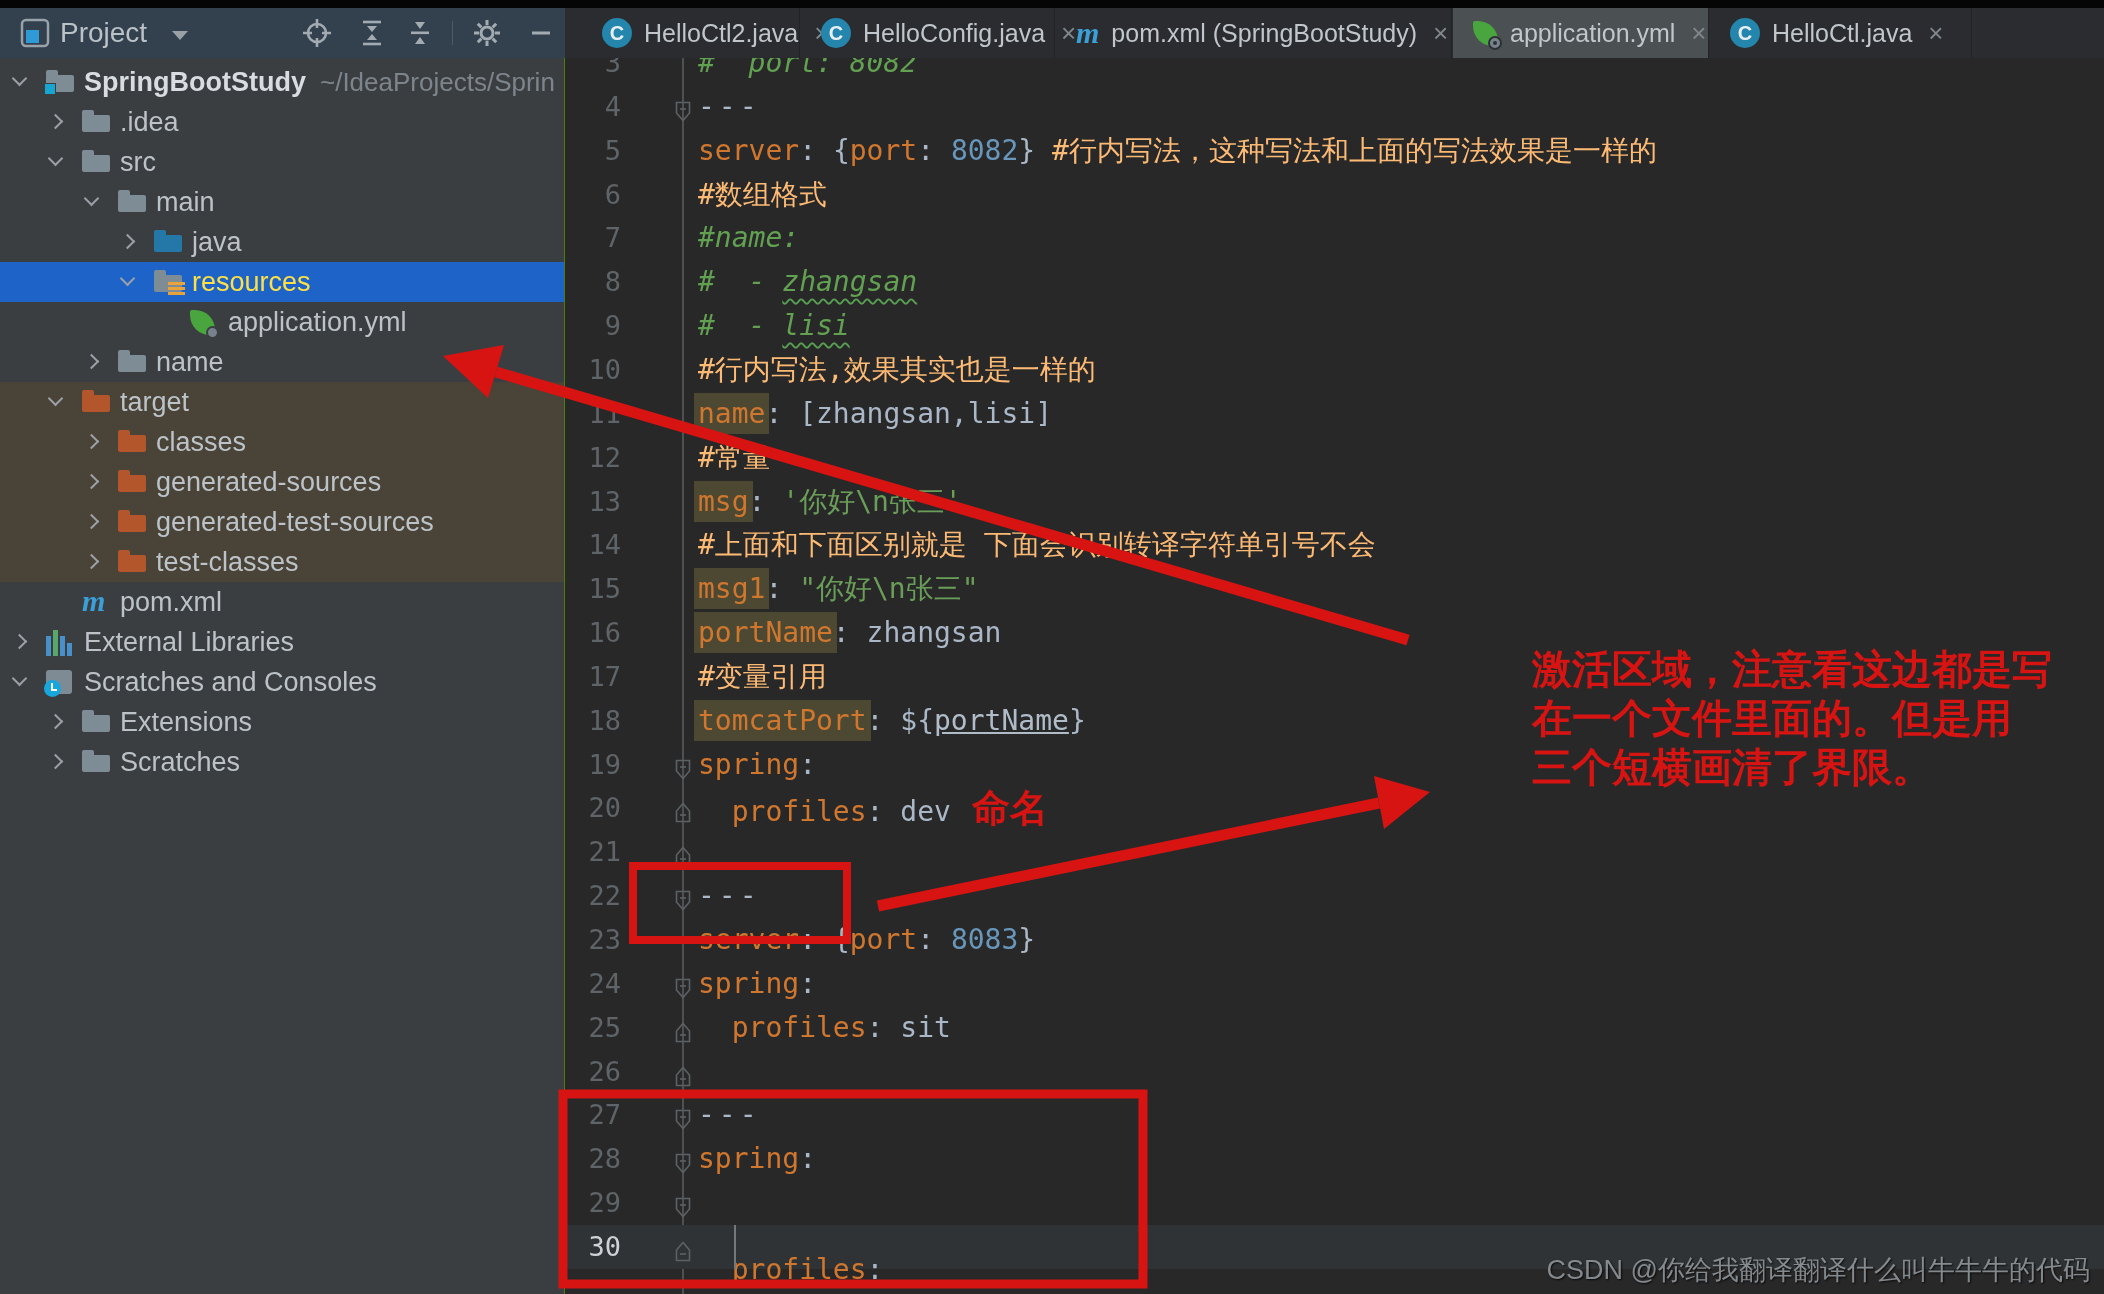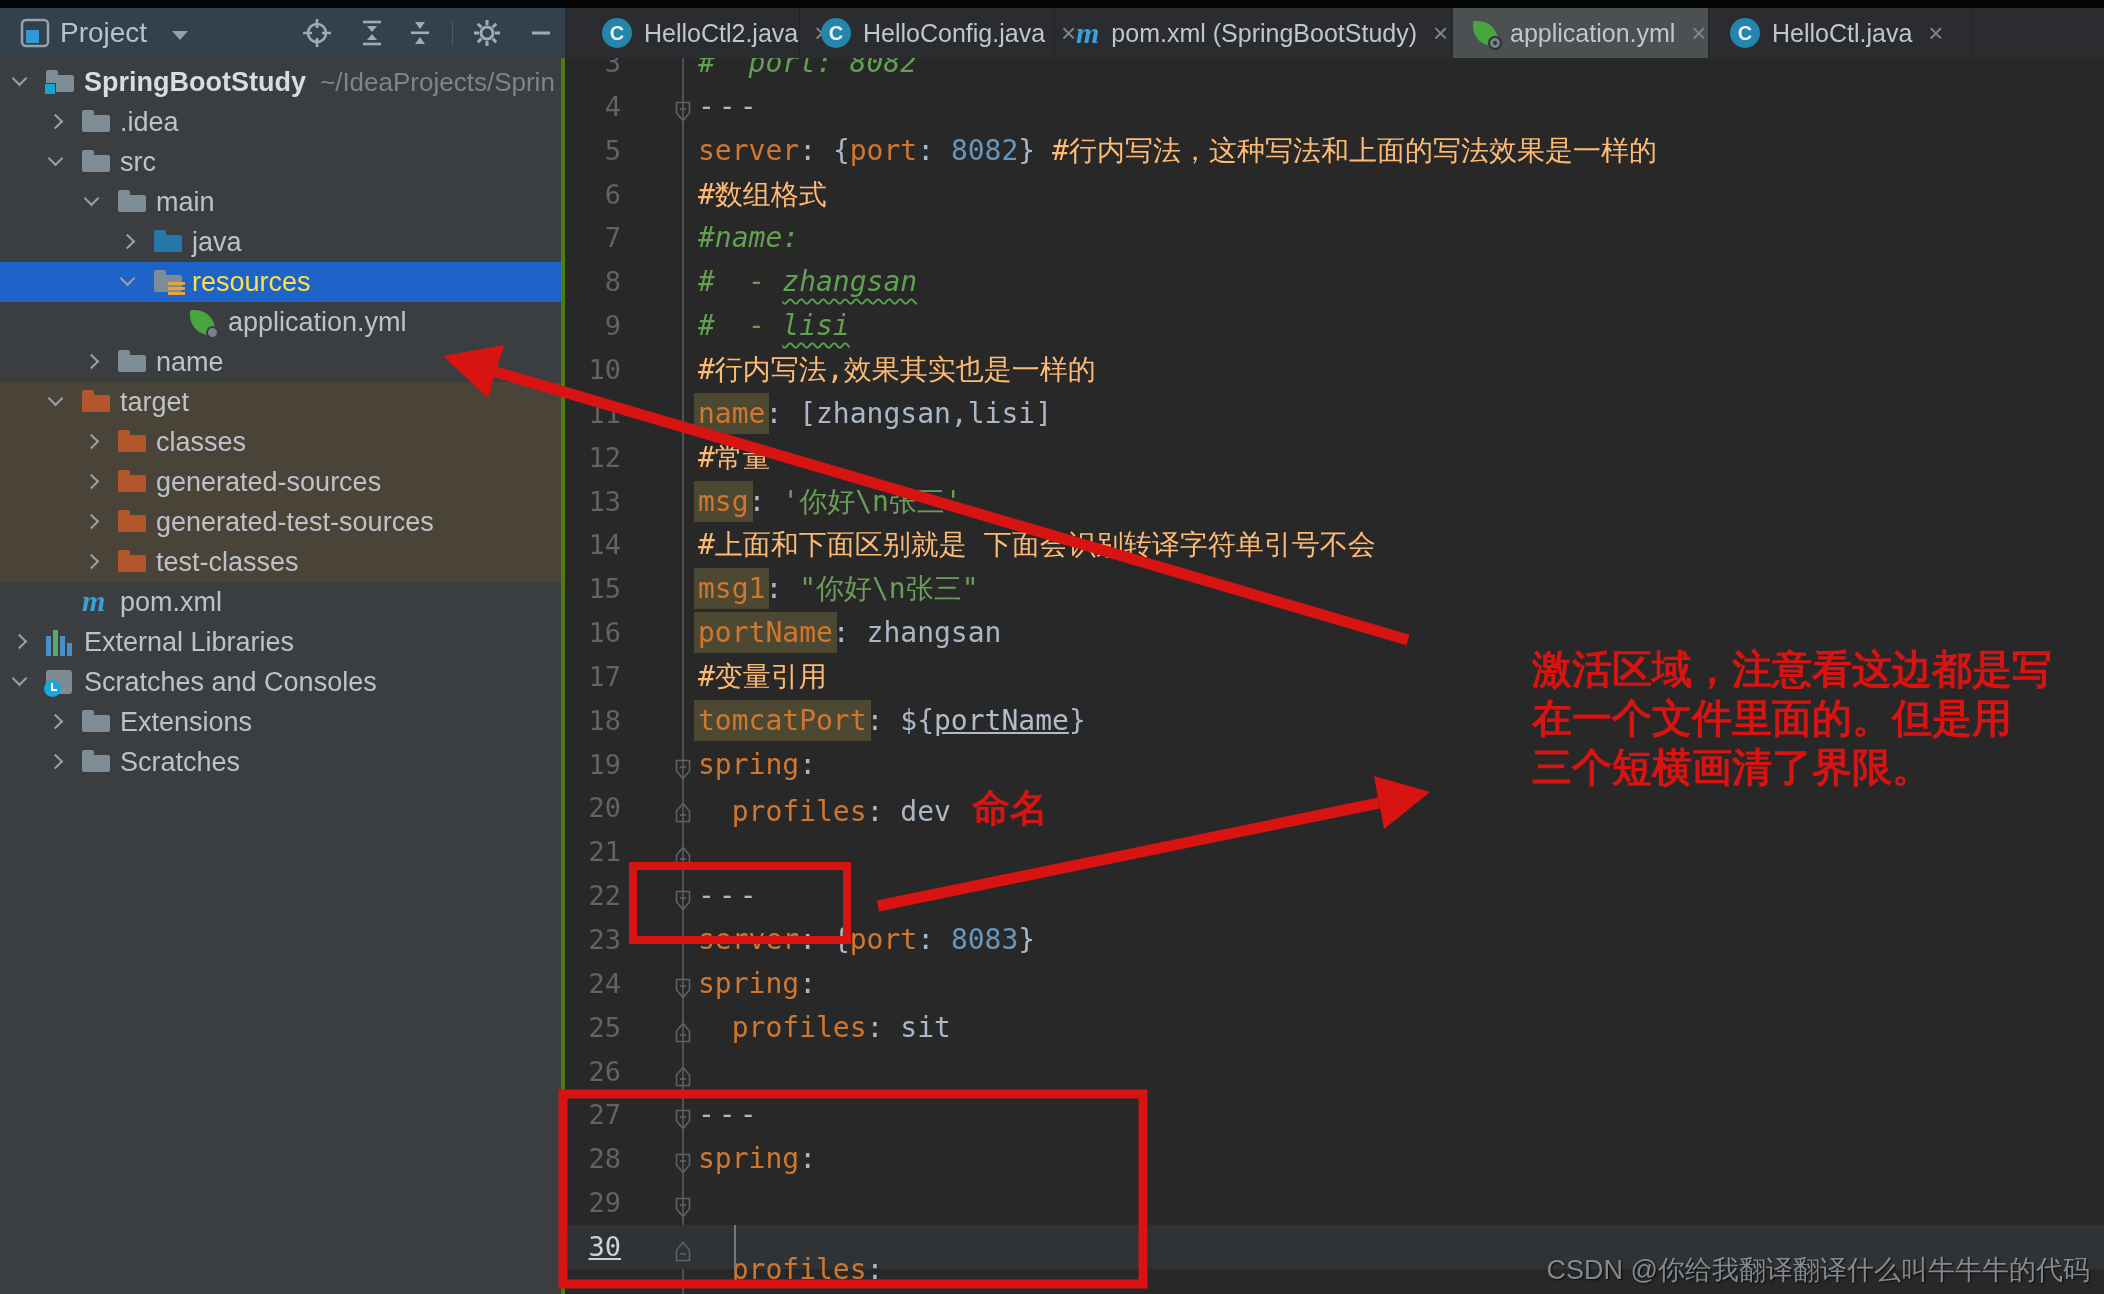--- a/index.html
+++ b/index.html
@@ -21,21 +21,21 @@
   .tab.active { background:#4b5053; }
   .tab .tlabel { font-size:25px; color:#c0c6cb; margin-left:12px; white-space:nowrap; }
   .tab .tclose { font-size:26px; color:#7f868c; margin-left:16px; }
   .cls-ico { width:30px; height:30px; border-radius:50%; background:#2486ad; color:#e8eef2; font-size:20px; font-weight:bold; text-align:center; line-height:30px; flex:0 0 auto; }
   .mvn-ico { font-family:"Liberation Serif",serif; font-style:italic; font-weight:bold; font-size:30px; color:#3ba0d8; line-height:30px; flex:0 0 auto; }
   .leaf-ico { position:relative; width:25px; height:25px; background:#49a53d; border-radius:2px 80% 2px 80%; flex:0 0 auto; }
   .leaf-ico .gear { position:absolute; right:-4px; bottom:-4px; width:14px; height:14px; border-radius:50%; background:#78828c; border:2px solid #2e3134; }
   .leaf-ico .gear:after { content:""; position:absolute; left:3px; top:3px; width:4px; height:4px; border-radius:50%; background:#2e3134; }
 
   
-  .treepanel { position:absolute; left:0; top:58px; width:565px; height:1236px; background:#3b3e41; overflow:hidden; border-right:4px solid #4d7c0f; }
+  .treepanel { position:absolute; left:0; top:58px; width:565px; height:1236px; background:#3b3e41; overflow:hidden; border-right:1px solid #4d7c0f; }
   .trow { position:absolute; left:0; width:565px; height:40px; }
   .trow.sel { background:#1e63c8; }
   .trow.exc { background:#4a4337; }
   .trow .tlab { position:absolute; top:0; height:40px; line-height:40px; font-size:27px; color:#bcc3c8; white-space:nowrap; }
   .trow .tlab.bold { font-weight:bold; color:#d8dde1; }
   .trow.sel .tlab { color:#fde047; }
   .trow .tpath { font-size:26px; color:#7d858c; font-weight:normal; padding-left:14px; }
   .chev { position:absolute; top:14px; width:11px; height:11px; border-right:2.5px solid #9aa0a6; border-bottom:2.5px solid #9aa0a6; }
   .chev.right { transform:rotate(-45deg); }
   .chev.down  { transform:rotate(45deg); margin-top:-3px; }
@@ -367,21 +367,21 @@
           <path d="M1.5 1.5h13v10.5L8 19.5 1.5 12z" fill="none" stroke="#5c6164" stroke-width="1.6"></path>
           <path d="M5 8h6" stroke="#5c6164" stroke-width="1.6"></path>
         </svg></span>
       <div class="codeline" style="top: 1079.25px;"><span class="tk-key">spring</span><span class="tk-val">:</span></div>
       <div class="lnum" style="top: 1123.1px;">29</div>
       <span class="gmark" style="top: 1134.1px;"><svg width="16" height="21" viewBox="0 0 16 21">
           <path d="M1.5 1.5h13v10.5L8 19.5 1.5 12z" fill="none" stroke="#5c6164" stroke-width="1.6"></path>
           <path d="M5 8h6" stroke="#5c6164" stroke-width="1.6"></path>
         </svg></span>
       <div class="codeline" style="top: 1190px;"><span class="tk-val">  </span><span class="tk-key">profiles</span><span class="tk-val">:</span></div>
-      <div class="lnum cur" style="top: 1166.95px; text-decoration: underline;">30</div>
+      <div class="lnum cur" style="top: 1166.95px;">30</div>
       <span class="gmark" style="top: 1177.95px;"><svg width="16" height="21" viewBox="0 0 16 21">
           <path d="M1.5 19.5h13V9L8 1.5 1.5 9z" fill="none" stroke="#5c6164" stroke-width="1.6"></path>
           <path d="M5 13h6" stroke="#5c6164" stroke-width="1.6"></path>
         </svg></span>
       <span class="indguide" style="top: 1166.95px;"></span>
     </div>
 
   <svg class="overlay">
     <g stroke="#d81412" fill="none">
       <rect x="633" y="866" width="214" height="74" stroke-width="8"></rect>

